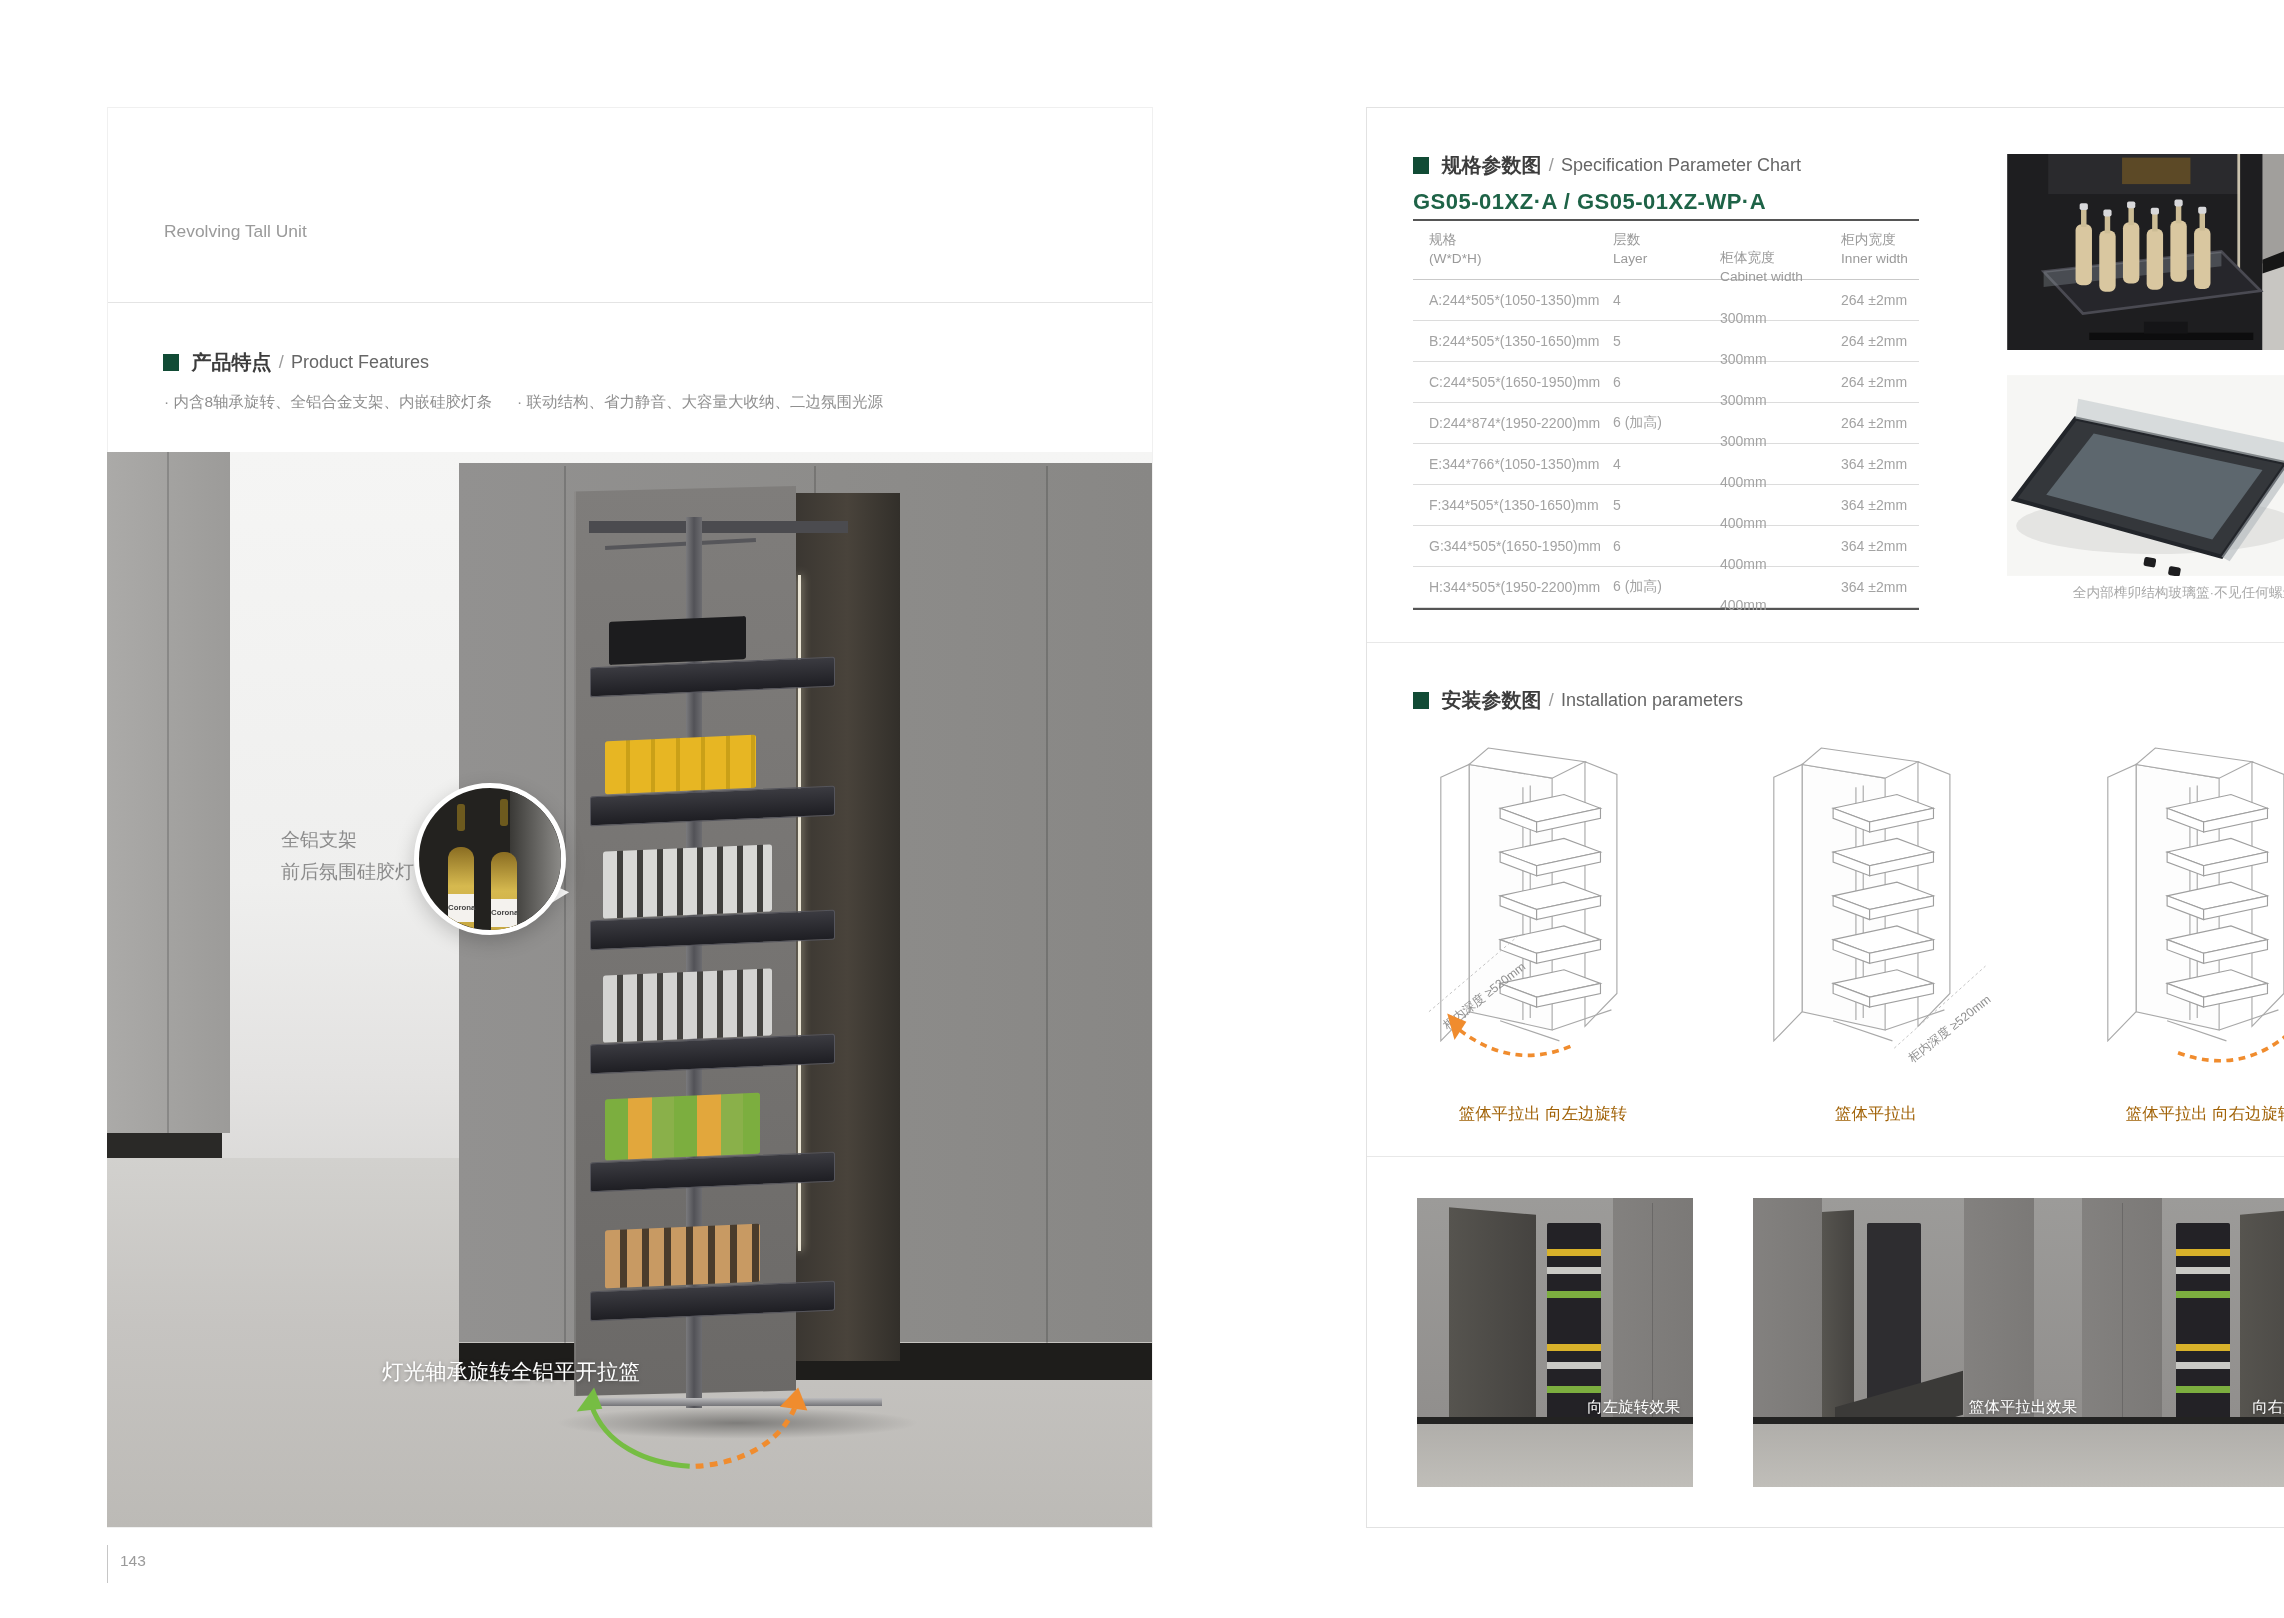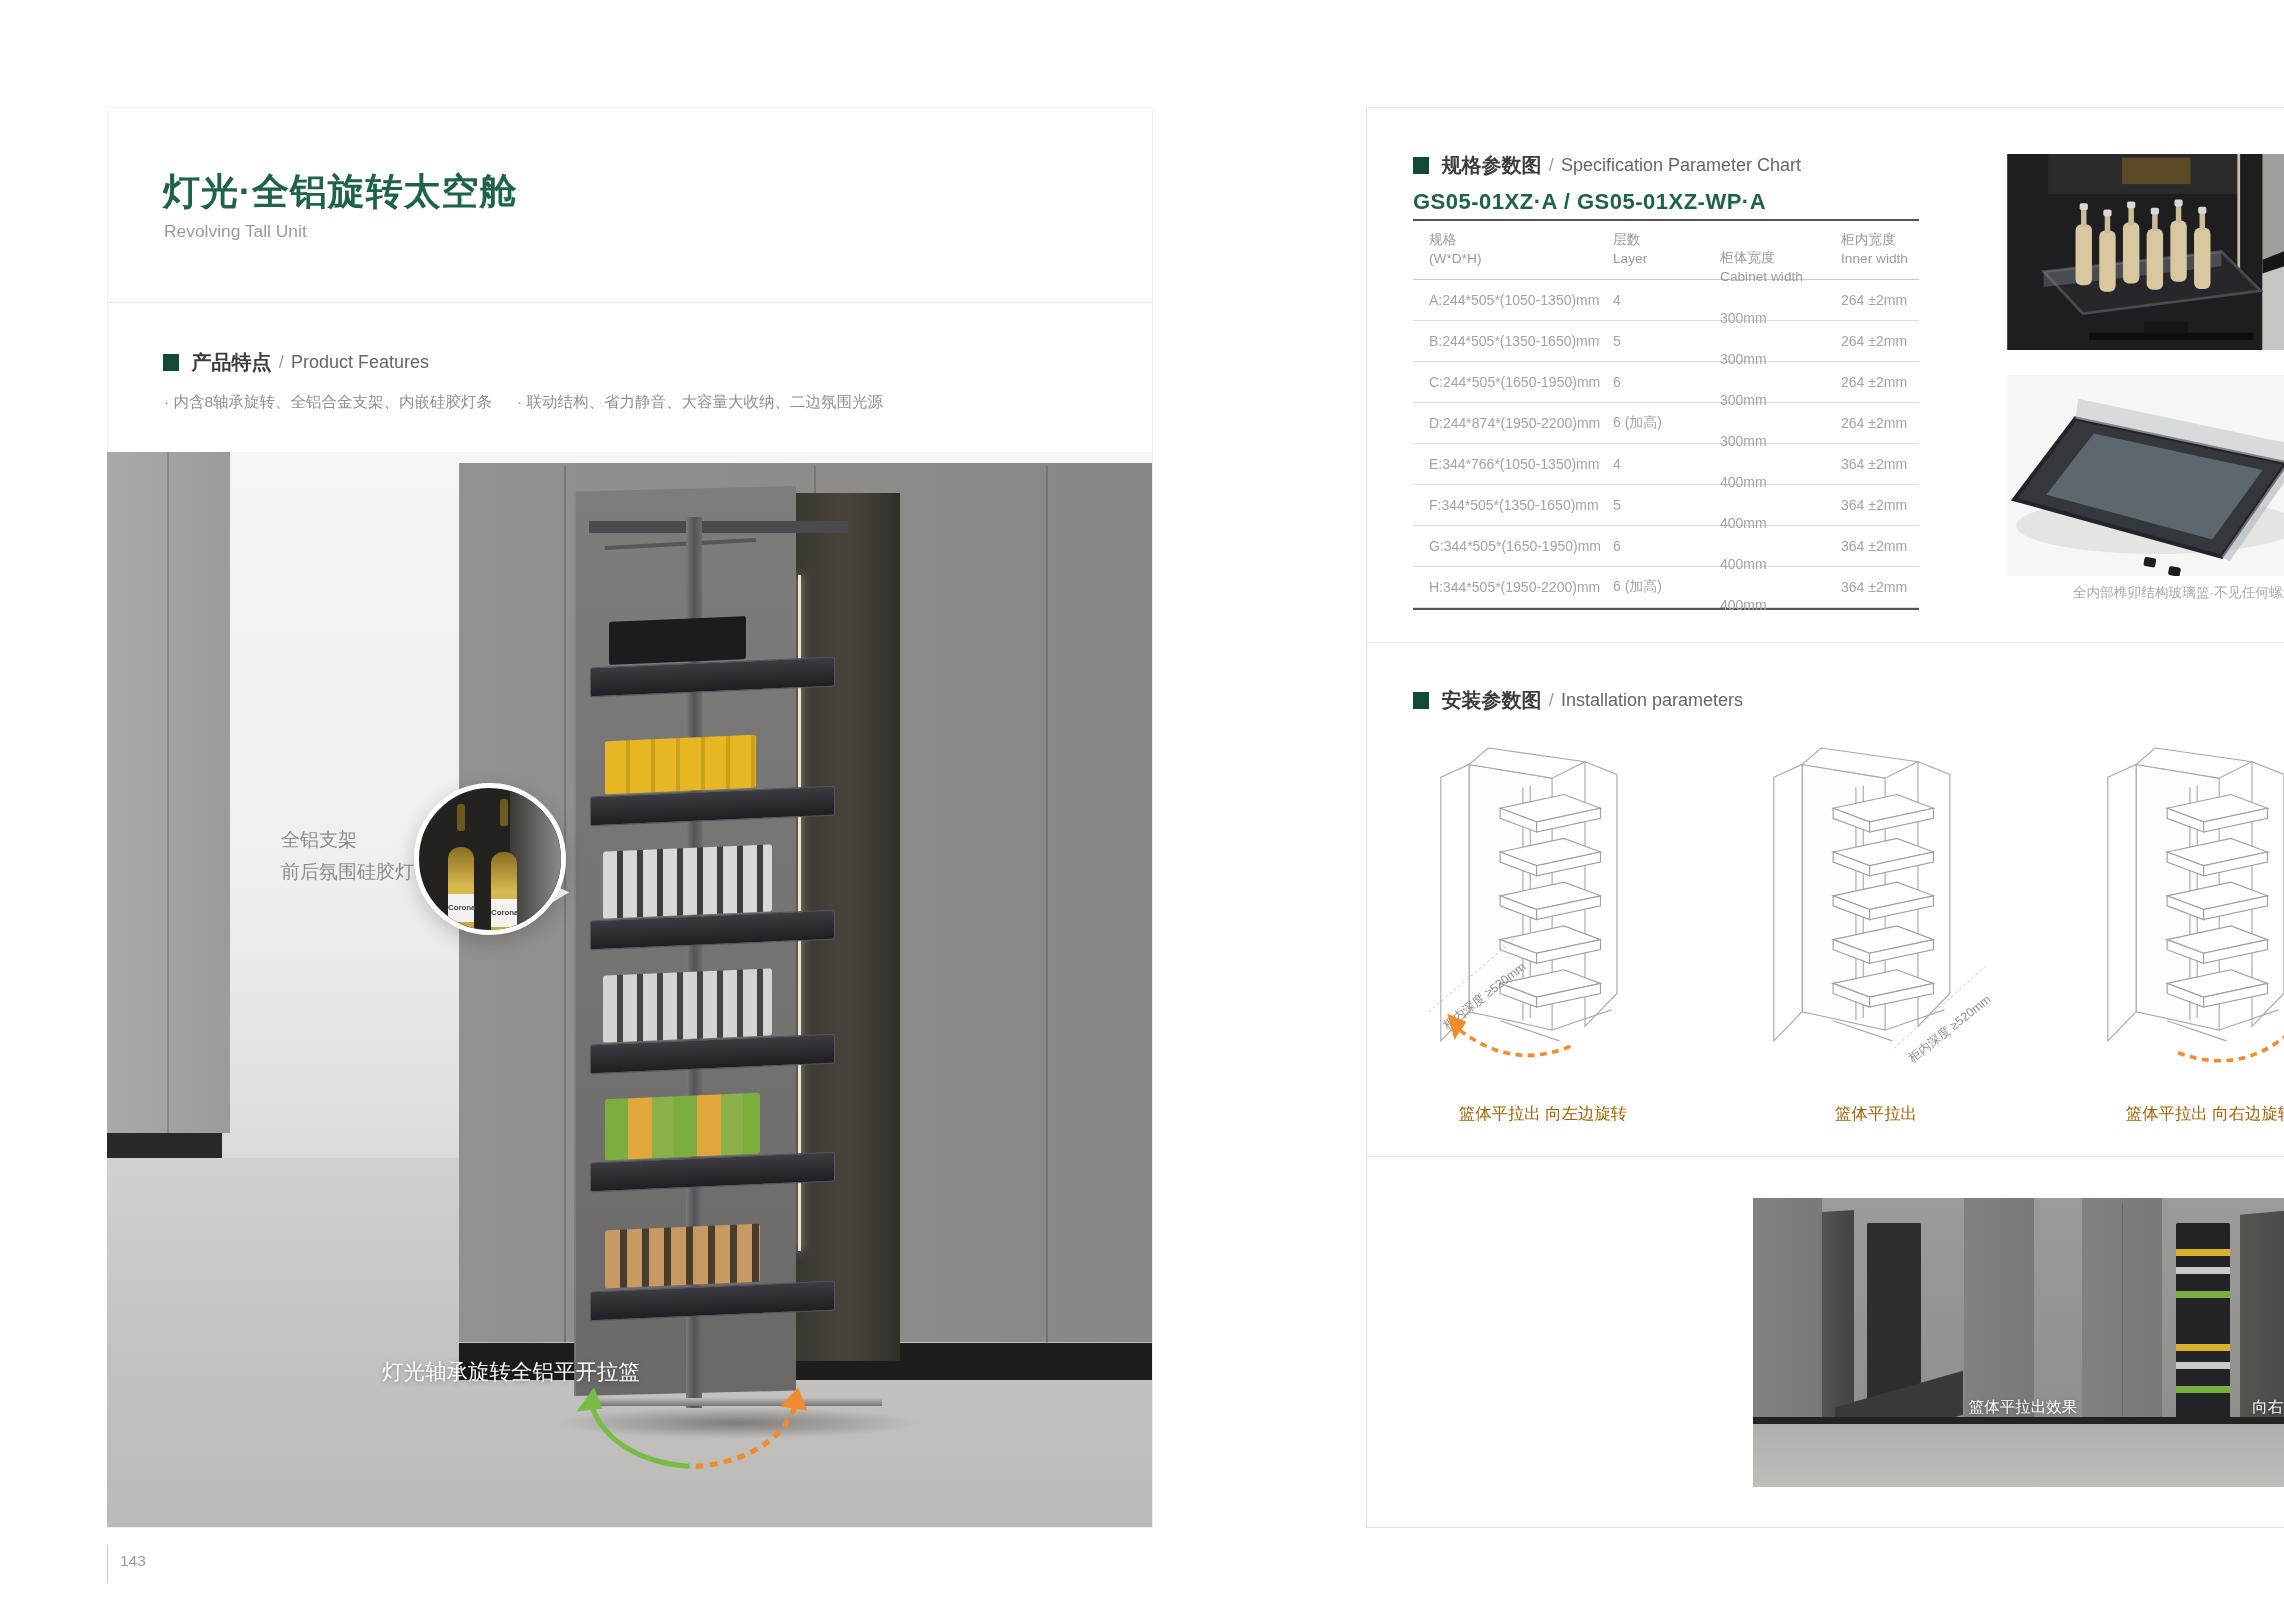--- a/index.html
+++ b/index.html
@@ -118,21 +118,20 @@
     </g>
     <g id="btl">
       <rect x="0" y="46" width="36" height="134" rx="13" fill="#d9c7a0"></rect>
       <rect x="12" y="12" width="12" height="40" fill="#cdbd96"></rect>
       <rect x="9" y="0" width="18" height="15" rx="4" fill="#d8d8da"></rect>
     </g>
   </defs>
 </svg>
 
 <div id="left-card" class="card">
-  <div class="l-title">灯光·全铝旋转太空舱</div>
   <div class="l-sub">Revolving Tall Unit</div>
   <div class="l-div"></div>
 
   <div class="sec-h" style="left:55px;top:241px;">
     <span class="sec-sq"></span>
     <span class="sec-cn">产品特点</span>
     <span class="sec-sep">/</span>
     <span class="sec-en">Product Features</span>
   </div>
   <div class="l-bullet" style="left:56px;top:284px;">· 内含8轴承旋转、全铝合金支架、内嵌硅胶灯条</div>
@@ -321,20 +320,29 @@
     <use href="#cab"></use>
     <path d="M210,690 Q350,742 462,640" fill="none" stroke="#F08C2E" stroke-width="8" stroke-dasharray="15 12"></path>
     <polygon points="442,608 488,618 466,666" fill="#F08C2E"></polygon>
   </svg>
   <div class="diag-cap" style="left:48px;">篮体平拉出 向左边旋转</div>
   <div class="diag-cap" style="left:381px;">篮体平拉出</div>
   <div class="diag-cap" style="left:715px;">篮体平拉出 向右边旋转</div>
 
   <div class="rdiv" style="top:1048px;"></div>
 
+  <div class="bp" style="left:50px;width:276px;">
+    <div class="door" style="left:32px;width:87px;transform:skewY(5deg);"></div>
+    <div class="rack" style="left:130px;"></div>
+    <div class="panel" style="left:196px;width:80px;"></div>
+    <div class="seam" style="left:235px;top:4.6px;height:228px;"></div>
+    <div class="kick"></div>
+    <div class="floor"></div>
+    <div class="bp-label">向左旋转效果</div>
+  </div>
   <div class="bp" style="left:386px;width:337px;">
     <div class="panel" style="left:0;width:69px;"></div>
     <div class="panel" style="left:211px;width:70px;"></div>
     <div class="door" style="left:69px;width:32px;transform:skewY(-4deg);"></div>
     <div class="rack" style="left:114px;background:#2e2d30;"></div>
     <div class="ptray"></div>
     <div class="kick"></div>
     <div class="floor"></div>
     <div class="bp-label">篮体平拉出效果</div>
   </div>

